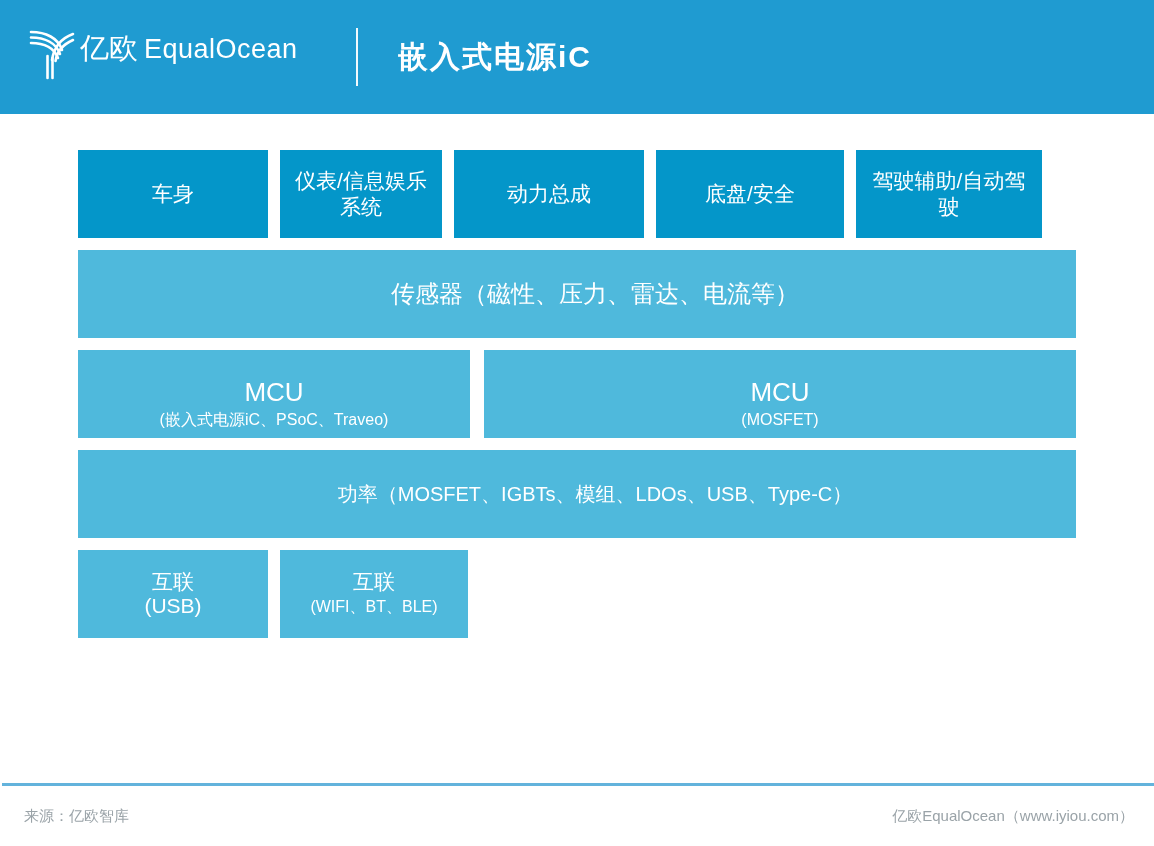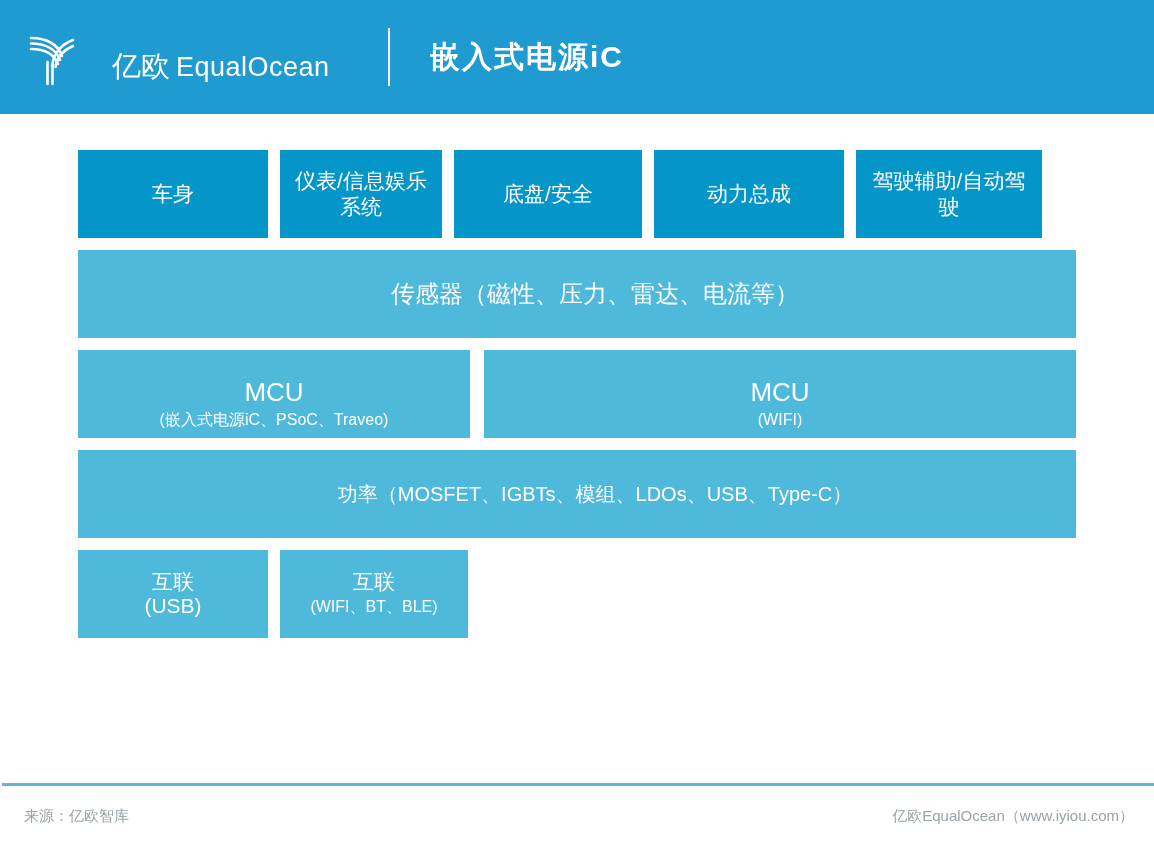--- a/index.html
+++ b/index.html
@@ -19,23 +19,22 @@
     position: relative;
     height: 114px;
     background: #1f9bd1;
     display: flex;
     align-items: center;
     box-sizing: border-box;
     padding-left: 28px;
   }
   .logo-block {
     display: flex;
-    align-items: flex-end;
+    align-items: flex-start;
     height: 58px;
-    gap: 32px;
   }
   .logo-mark {
     width: 48px;
     height: 52px;
     flex: 0 0 auto;
     display: block;
   }
   .logo-text {
     margin-left: 4px;
     display: block;
@@ -183,37 +182,37 @@
   </div>
   <div class="header-divider"></div>
   <div class="header-title">嵌入式电源iC</div>
 </div>
 
 <div class="diagram">
 
   <div class="row row-apps">
     <div class="box dark b1">车身</div>
     <div class="box dark b2">仪表/信息娱乐系统</div>
+    <div class="box dark b4">动力总成</div>
     <div class="box dark b3">底盘/安全</div>
-    <div class="box dark b4">动力总成</div>
     <div class="box dark b5">驾驶辅助/自动驾驶</div>
   </div>
 
   <div class="row row-sensor">
     <div class="box">传感器（磁性、压力、雷达、电流等）</div>
   </div>
 
   <div class="row row-mcu">
     <div class="box mcu-left">
       <div class="mcu-title">MCU</div>
       <div class="mcu-sub">(嵌入式电源iC、PSoC、Traveo)</div>
     </div>
     <div class="box mcu-right">
       <div class="mcu-title">MCU</div>
-      <div class="mcu-sub">(WIFI)</div>
+      <div class="mcu-sub">(MOSFET)</div>
     </div>
   </div>
 
   <div class="row row-wide">
     <div class="box">功率（MOSFET、IGBTs、模组、LDOs、USB、Type-C）</div>
   </div>
 
 
   <div class="row row-interconnect">
     <div class="box ic1">

